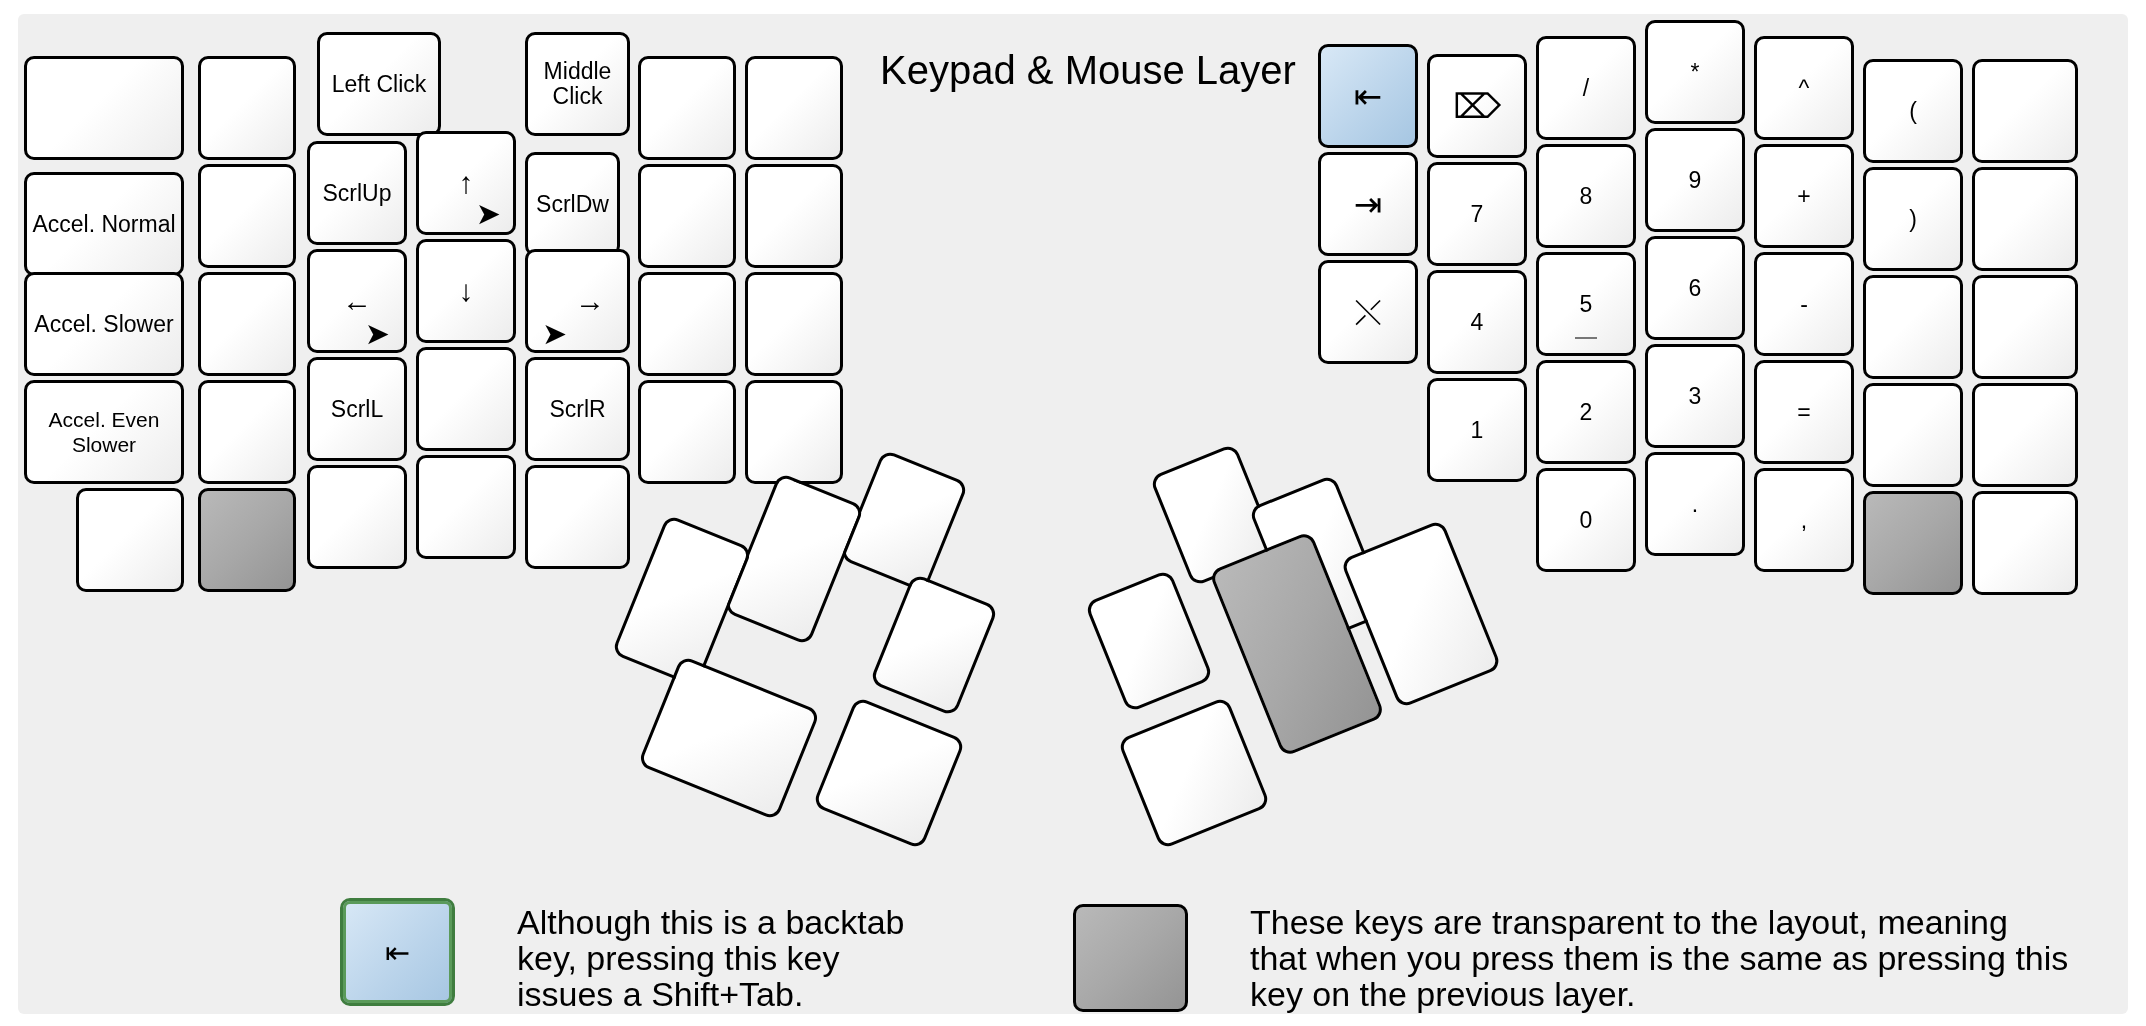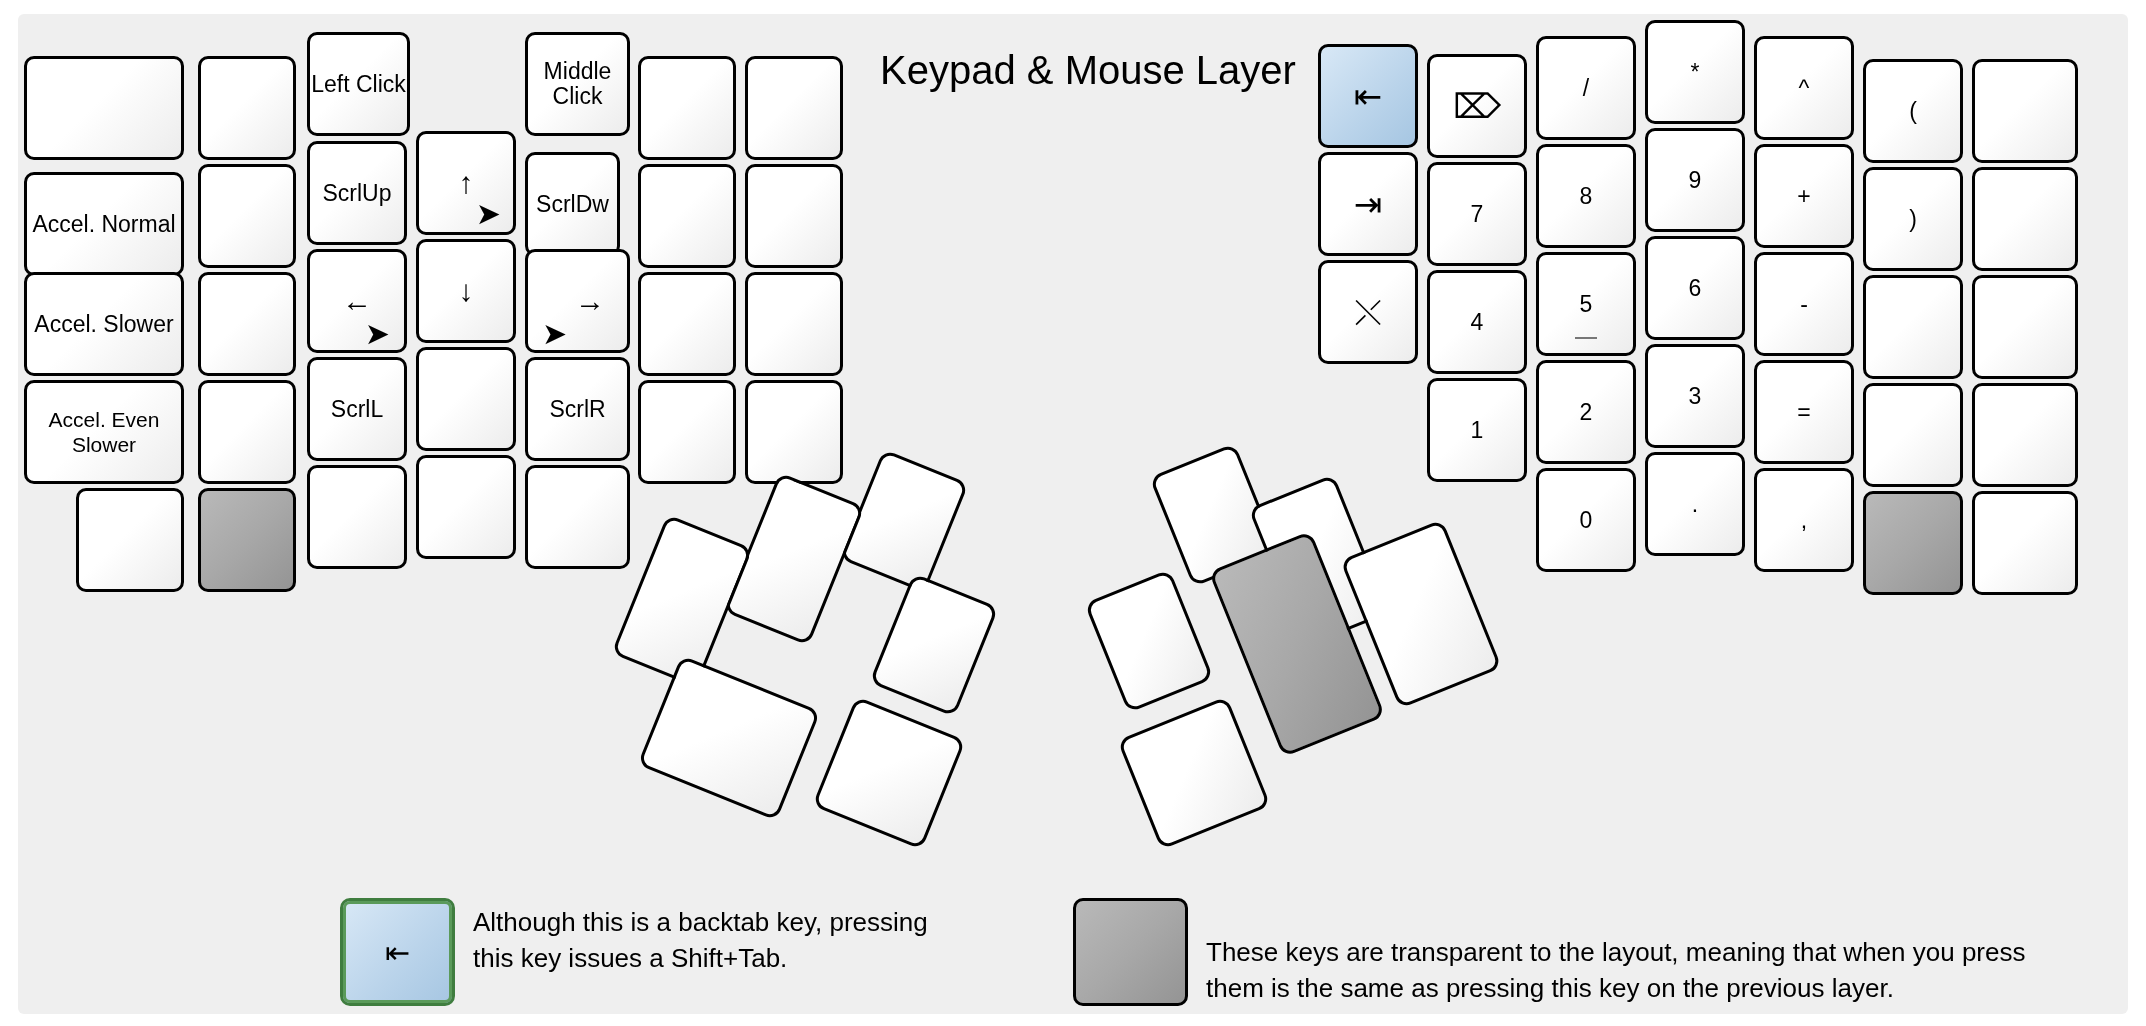--- a/index.html
+++ b/index.html
@@ -95,37 +95,38 @@
   }
   .legend .swatch.accent {
     background: linear-gradient(135deg, #d8e8f6 0%, #b9d3ea 60%, #a6c6e2 100%);
     border-color: #3f7d3f;
     box-shadow: 0 0 0 3px #5a9a5a inset;
   }
   .legend .swatch.trans {
     background: linear-gradient(135deg, #b9b9b9 0%, #a8a8a8 50%, #949494 100%);
   }
   .legend .text {
-    font-size: 26px;
+    font-size: 34px;
     line-height: 36px;
     color: #000;
     padding-top: 6px;
+    margin-left: 44px;
   }
 </style>
 </head>
 <body>
 
 <div id="root">
   <div id="board">
 
     <div class="title">Keypad &amp; Mouse Layer</div>
 
     <div class="key blank" style="left:6px;  top:42px;  width:160px; height:104px;"></div>
     <div class="key blank" style="left:180px; top:42px; width:98px;  height:104px;"></div>
-    <div class="key" style="left:289px; top:18px; width:103px; height:104px;">Left Click</div>
+    <div class="key" style="left:299px; top:18px; width:124px; height:104px;">Left Click</div>
     <div class="key" style="left:507px; top:18px; width:105px; height:104px;">Middle Click</div>
     <div class="key blank" style="left:620px; top:42px; width:98px;  height:104px;"></div>
     <div class="key blank" style="left:727px; top:42px; width:98px;  height:104px;"></div>
 
     <div class="key" style="left:6px;   top:158px; width:160px; height:104px;">Accel. Normal</div>
     <div class="key blank" style="left:180px; top:150px; width:98px;  height:104px;"></div>
     <div class="key" style="left:289px; top:127px; width:100px; height:104px;">ScrlUp</div>
     <div class="key" style="left:398px; top:117px; width:100px; height:104px;">
       <span class="lbl glyph">↑</span>
       <span style="position:absolute;right:12px;bottom:6px;font-size:30px;">➤</span>

